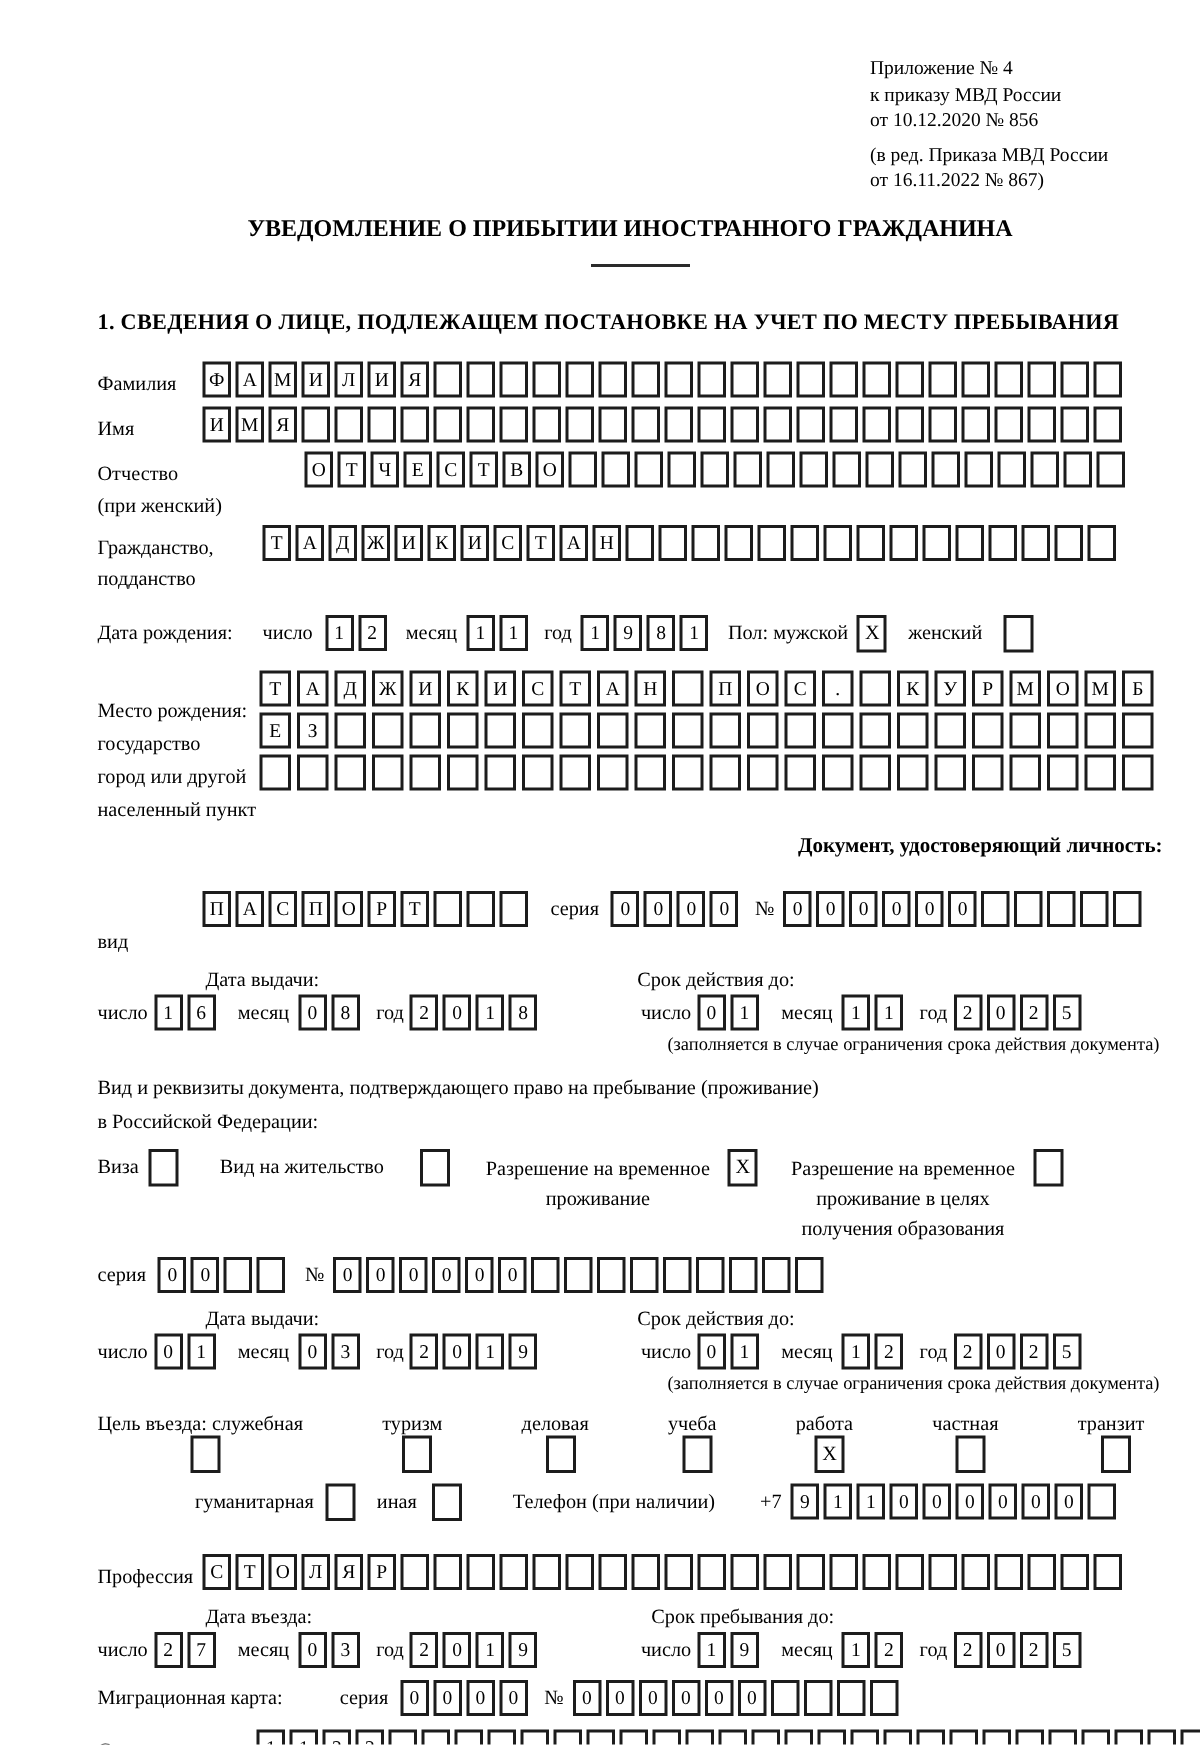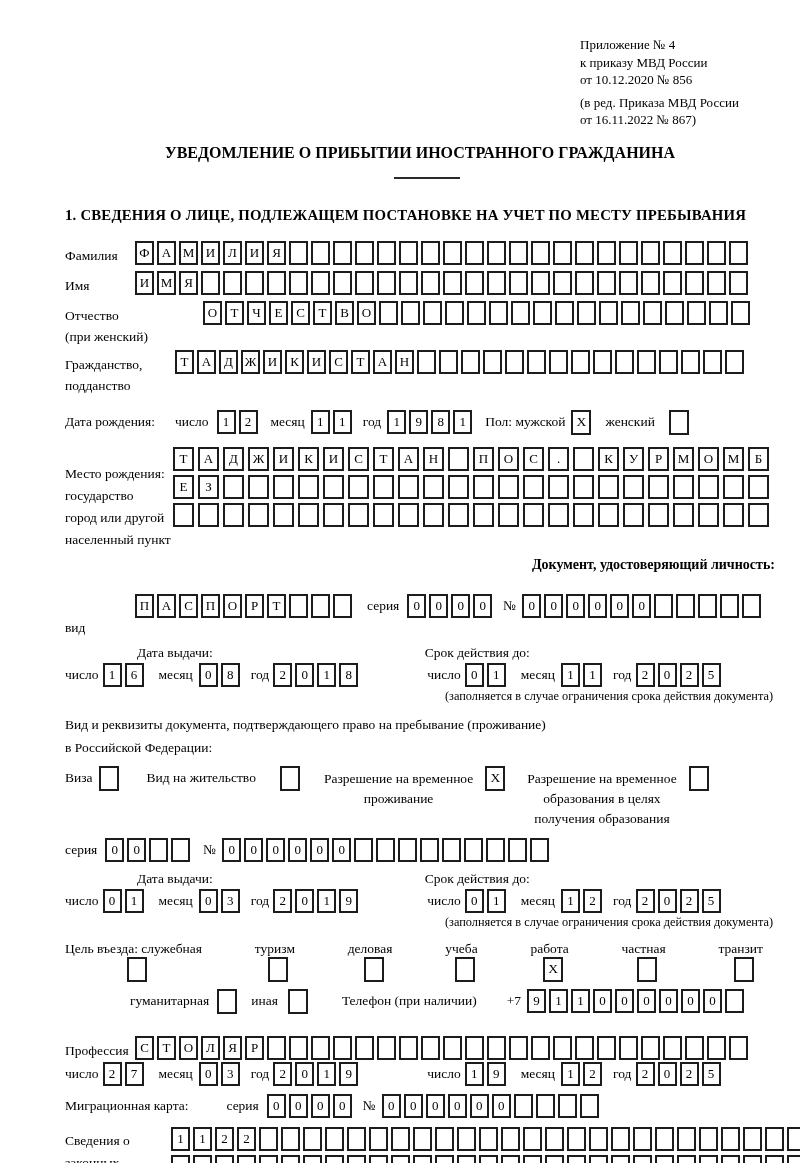--- a/index.html
+++ b/index.html
@@ -404,21 +404,21 @@
     <span class="checkbox ml6"></span>
     <span class="inlbl" style="margin-left:28px;">Вид на жительство</span>
     <span class="checkbox" style="margin-left:24px;"></span>
     <span class="plabel" style="margin-left:24px;">
       <span>Разрешение на временное</span><br>
       <span>проживание</span>
     </span>
     <span class="checkbox ml12">X</span>
     <span class="plabel" style="margin-left:22px;">
       <span>Разрешение на временное</span><br>
-      <span>образования в целях</span><br>
+      <span>проживание в целях</span><br>
       <span>получения образования</span>
     </span>
     <span class="checkbox ml12"></span>
   </div>
 
   <div class="frow" style="margin-top:9px;align-items:center;">
     <span class="mr8">серия</span>
     <span class="grid">
         <span class="cell">0</span>
         <span class="cell">0</span>
@@ -566,20 +566,24 @@
         <span class="cell"></span>
         <span class="cell"></span>
         <span class="cell"></span>
         <span class="cell"></span>
         <span class="cell"></span>
         <span class="cell"></span>
         <span class="cell"></span>
       </span>
   </div>
 
+  <div class="dhead">
+    <span style="margin-left:72px;">Дата въезда:</span>
+    <span style="margin-left:226px;">Срок пребывания до:</span>
+  </div>
   <div class="frow" style="margin-top:1px;align-items:center;">
     <span class="mr4">число</span>
     <span class="grid">
         <span class="cell">2</span>
         <span class="cell">7</span>
       </span>
     <span class="ml12 mr6">месяц</span>
     <span class="grid">
         <span class="cell">0</span>
         <span class="cell">3</span>

